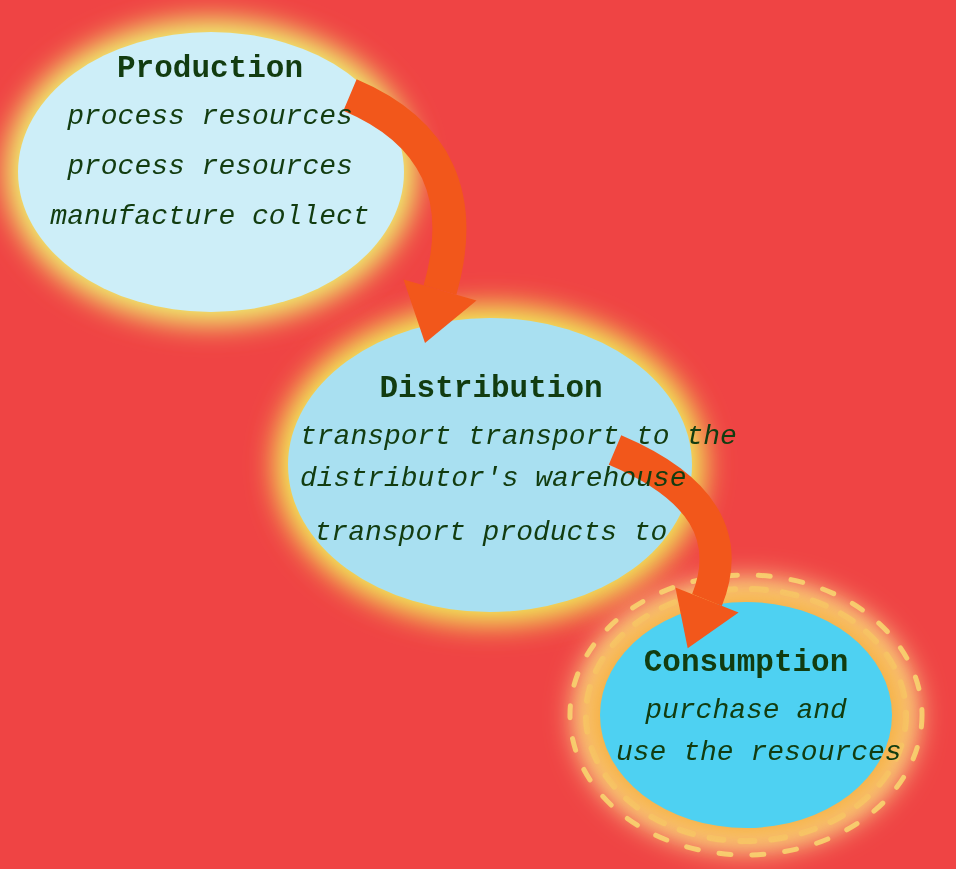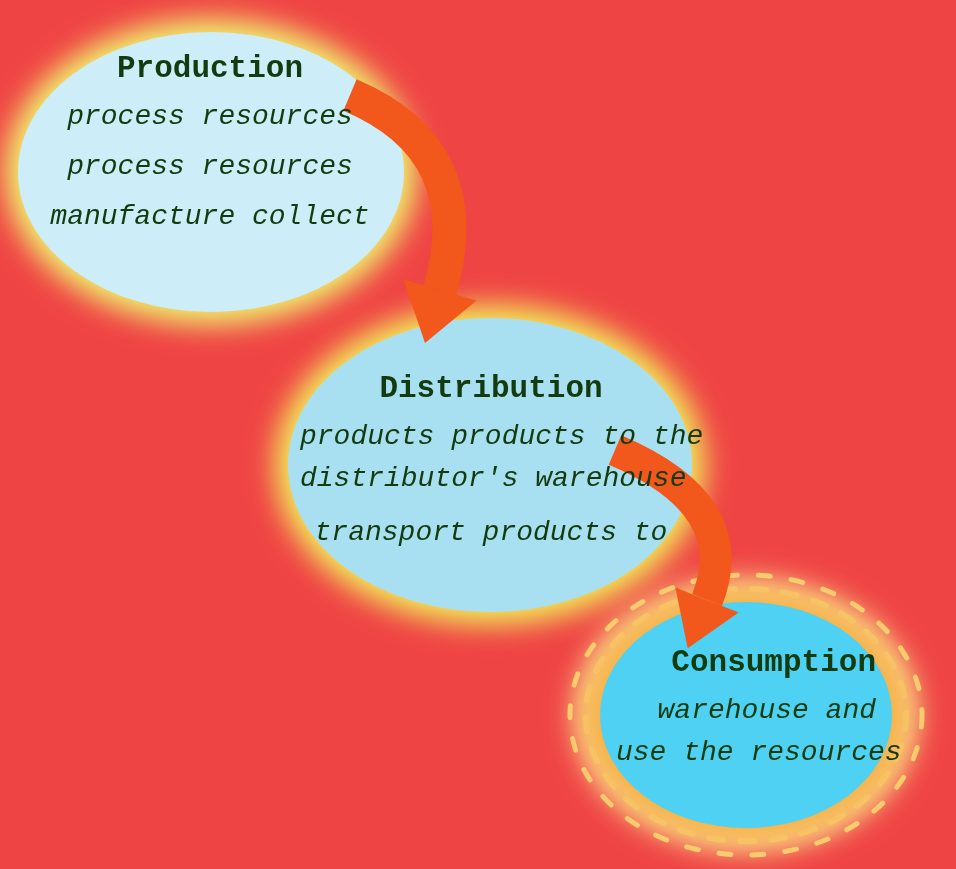--- a/index.html
+++ b/index.html
@@ -34,21 +34,21 @@
   .node-line {
     font-size: 28px;
     font-style: italic;
     line-height: 42px;
     white-space: nowrap;
   }
   .node-para { margin-bottom: 8px; }
   .distribution-text .node-para { margin-bottom: 12px; }
   .production-text   { left: 30px;  top: 48px;  width: 360px; }
   .distribution-text { left: 300px; top: 343px; width: 382px; margin-top: 25px; }
-  .consumption-text  { left: 616px; top: 642px; width: 260px; text-align: right; }
+  .consumption-text  { left: 616px; top: 642px; width: 260px; }
 </style>
 </head>
 <body>
 
 <div class="stage">
 
   <svg class="layer" width="956" height="869" viewBox="0 0 956 869">
     <defs>
       <filter id="softblur14" x="-40%" y="-40%" width="180%" height="180%">
         <feGaussianBlur stdDeviation="14"></feGaussianBlur>
@@ -86,29 +86,29 @@
       <div class="node-line">process resources</div>
     </div>
     <div class="node-para">
       <div class="node-line">manufacture collect</div>
     </div>
   </div>
 
   <div class="node-text distribution-text">
     <div class="node-title">Distribution</div>
     <div class="node-para">
-      <div class="node-line">products products to the</div>
+      <div class="node-line">transport transport to the</div>
       <div class="node-line">distributor's warehouse</div>
     </div>
     <div class="node-para">
       <div class="node-line">transport products to</div>
     </div>
   </div>
 
   <div class="node-text consumption-text">
     <div class="node-title">Consumption</div>
     <div class="node-para">
-      <div class="node-line">warehouse and</div>
+      <div class="node-line">purchase and</div>
       <div class="node-line">use the resources</div>
     </div>
   </div>
 
 </div>
 
 </body></html>

